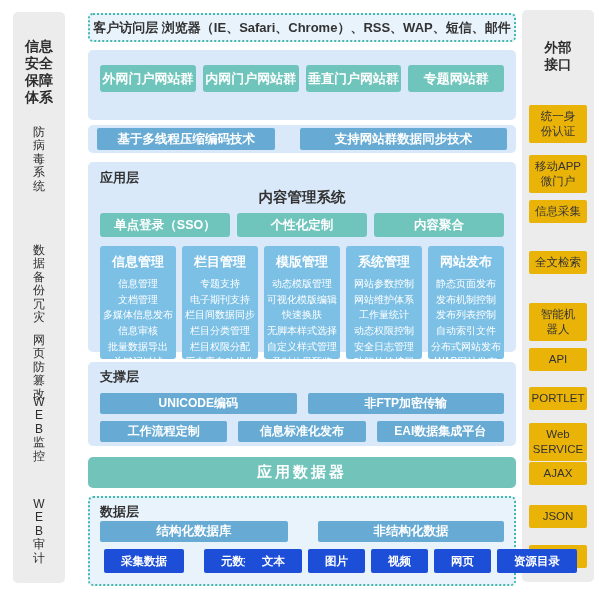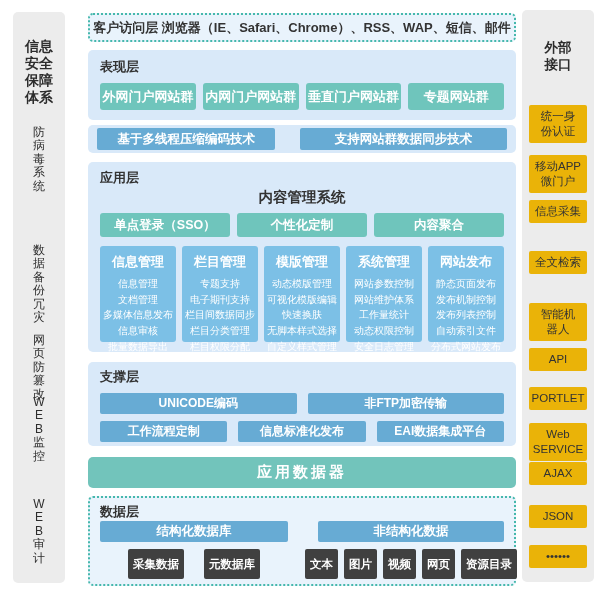--- a/index.html
+++ b/index.html
@@ -70,21 +70,21 @@
   #tech-strip .btn-steel:nth-child(1){ width:43.5%; }
   #tech-strip .btn-steel:nth-child(2){ width:50.5%; }
 
   #app-panel { top:162px; height:190px; padding:7px 12px; }
   #app-title { text-align:center; font-size:14.5px; font-weight:700; margin-top:1px; color:#333; }
   #app-panel .btn-row { margin-top:6px; }
   #app-panel .btn-teal { height:24px; font-size:12.5px; }
   .col-row { display:flex; gap:6px; margin-top:9px; }
   .app-col {
     flex:1; background:#7cc0e6; border-radius:3px; color:#fff;
-    text-align:center; padding:7px 1px 8px; height:96px;
+    text-align:center; padding:7px 1px 8px; height:113px;
   }
   .col-header { font-size:13px; font-weight:700; margin-bottom:5px; }
   .col-item { font-size:10px; line-height:1.57; white-space:nowrap; }
 
   #support-panel { top:362px; height:84px; padding:6px 12px; }
   .support-row { display:flex; gap:11px; margin-top:7px; }
   .support-row:first-of-type { margin-top:5px; }
   .support-row .btn-steel { flex:1; height:21px; font-size:12px; }
 
   #app-data-bar {
@@ -103,22 +103,22 @@
     font-weight:600; display:flex; align-items:center; justify-content:center;
     border-radius:2px;
   }
   .dl-header.left  { width:188px; }
   .dl-header.right { width:186px; }
   .dl-chip-row { display:flex; justify-content:space-between; margin-top:7px; }
   .dl-group { display:flex; justify-content:center; align-items:center; }
   .dl-group.left  { width:188px; gap:20px; }
   .dl-group.right { width:186px; gap:6px; }
   .chip {
-    background:#404040; color:#fff; font-size:11.5px; height:30px;
-    padding:0 5px; display:flex; align-items:center; border-radius:2px;
+    background:#1d4ed8; color:#fff; font-size:11.5px; height:24px;
+    padding:0 17px; display:flex; align-items:center; border-radius:2px;
     font-weight:600; white-space:nowrap;
   }
 </style>
 </head>
 <body>
 
 <div class="rail" id="rail-left">
   <div class="v-title" style="top:26px">信息
 安全
 保障
@@ -169,21 +169,20 @@
   <div class="io-item" style="top:452px">AJAX</div>
   <div class="io-item" style="top:495px">JSON</div>
   <div class="io-item" style="top:535px">••••••</div>
 </div>
 
 <div class="main-abs" id="client-box">
   <span>客户访问层 浏览器（IE、Safari、Chrome）、RSS、WAP、短信、邮件</span>
 </div>
 
 <div class="main-abs panel" id="presentation-panel">
-  <div class="panel-label">表现层</div>
   <div class="btn-row">
     <div class="btn-teal">外网门户网站群</div>
     <div class="btn-teal">内网门户网站群</div>
     <div class="btn-teal">垂直门户网站群</div>
     <div class="btn-teal">专题网站群</div>
   </div>
 </div>
 
 <div class="main-abs panel" id="tech-strip">
   <div class="btn-steel">基于多线程压缩编码技术</div>

